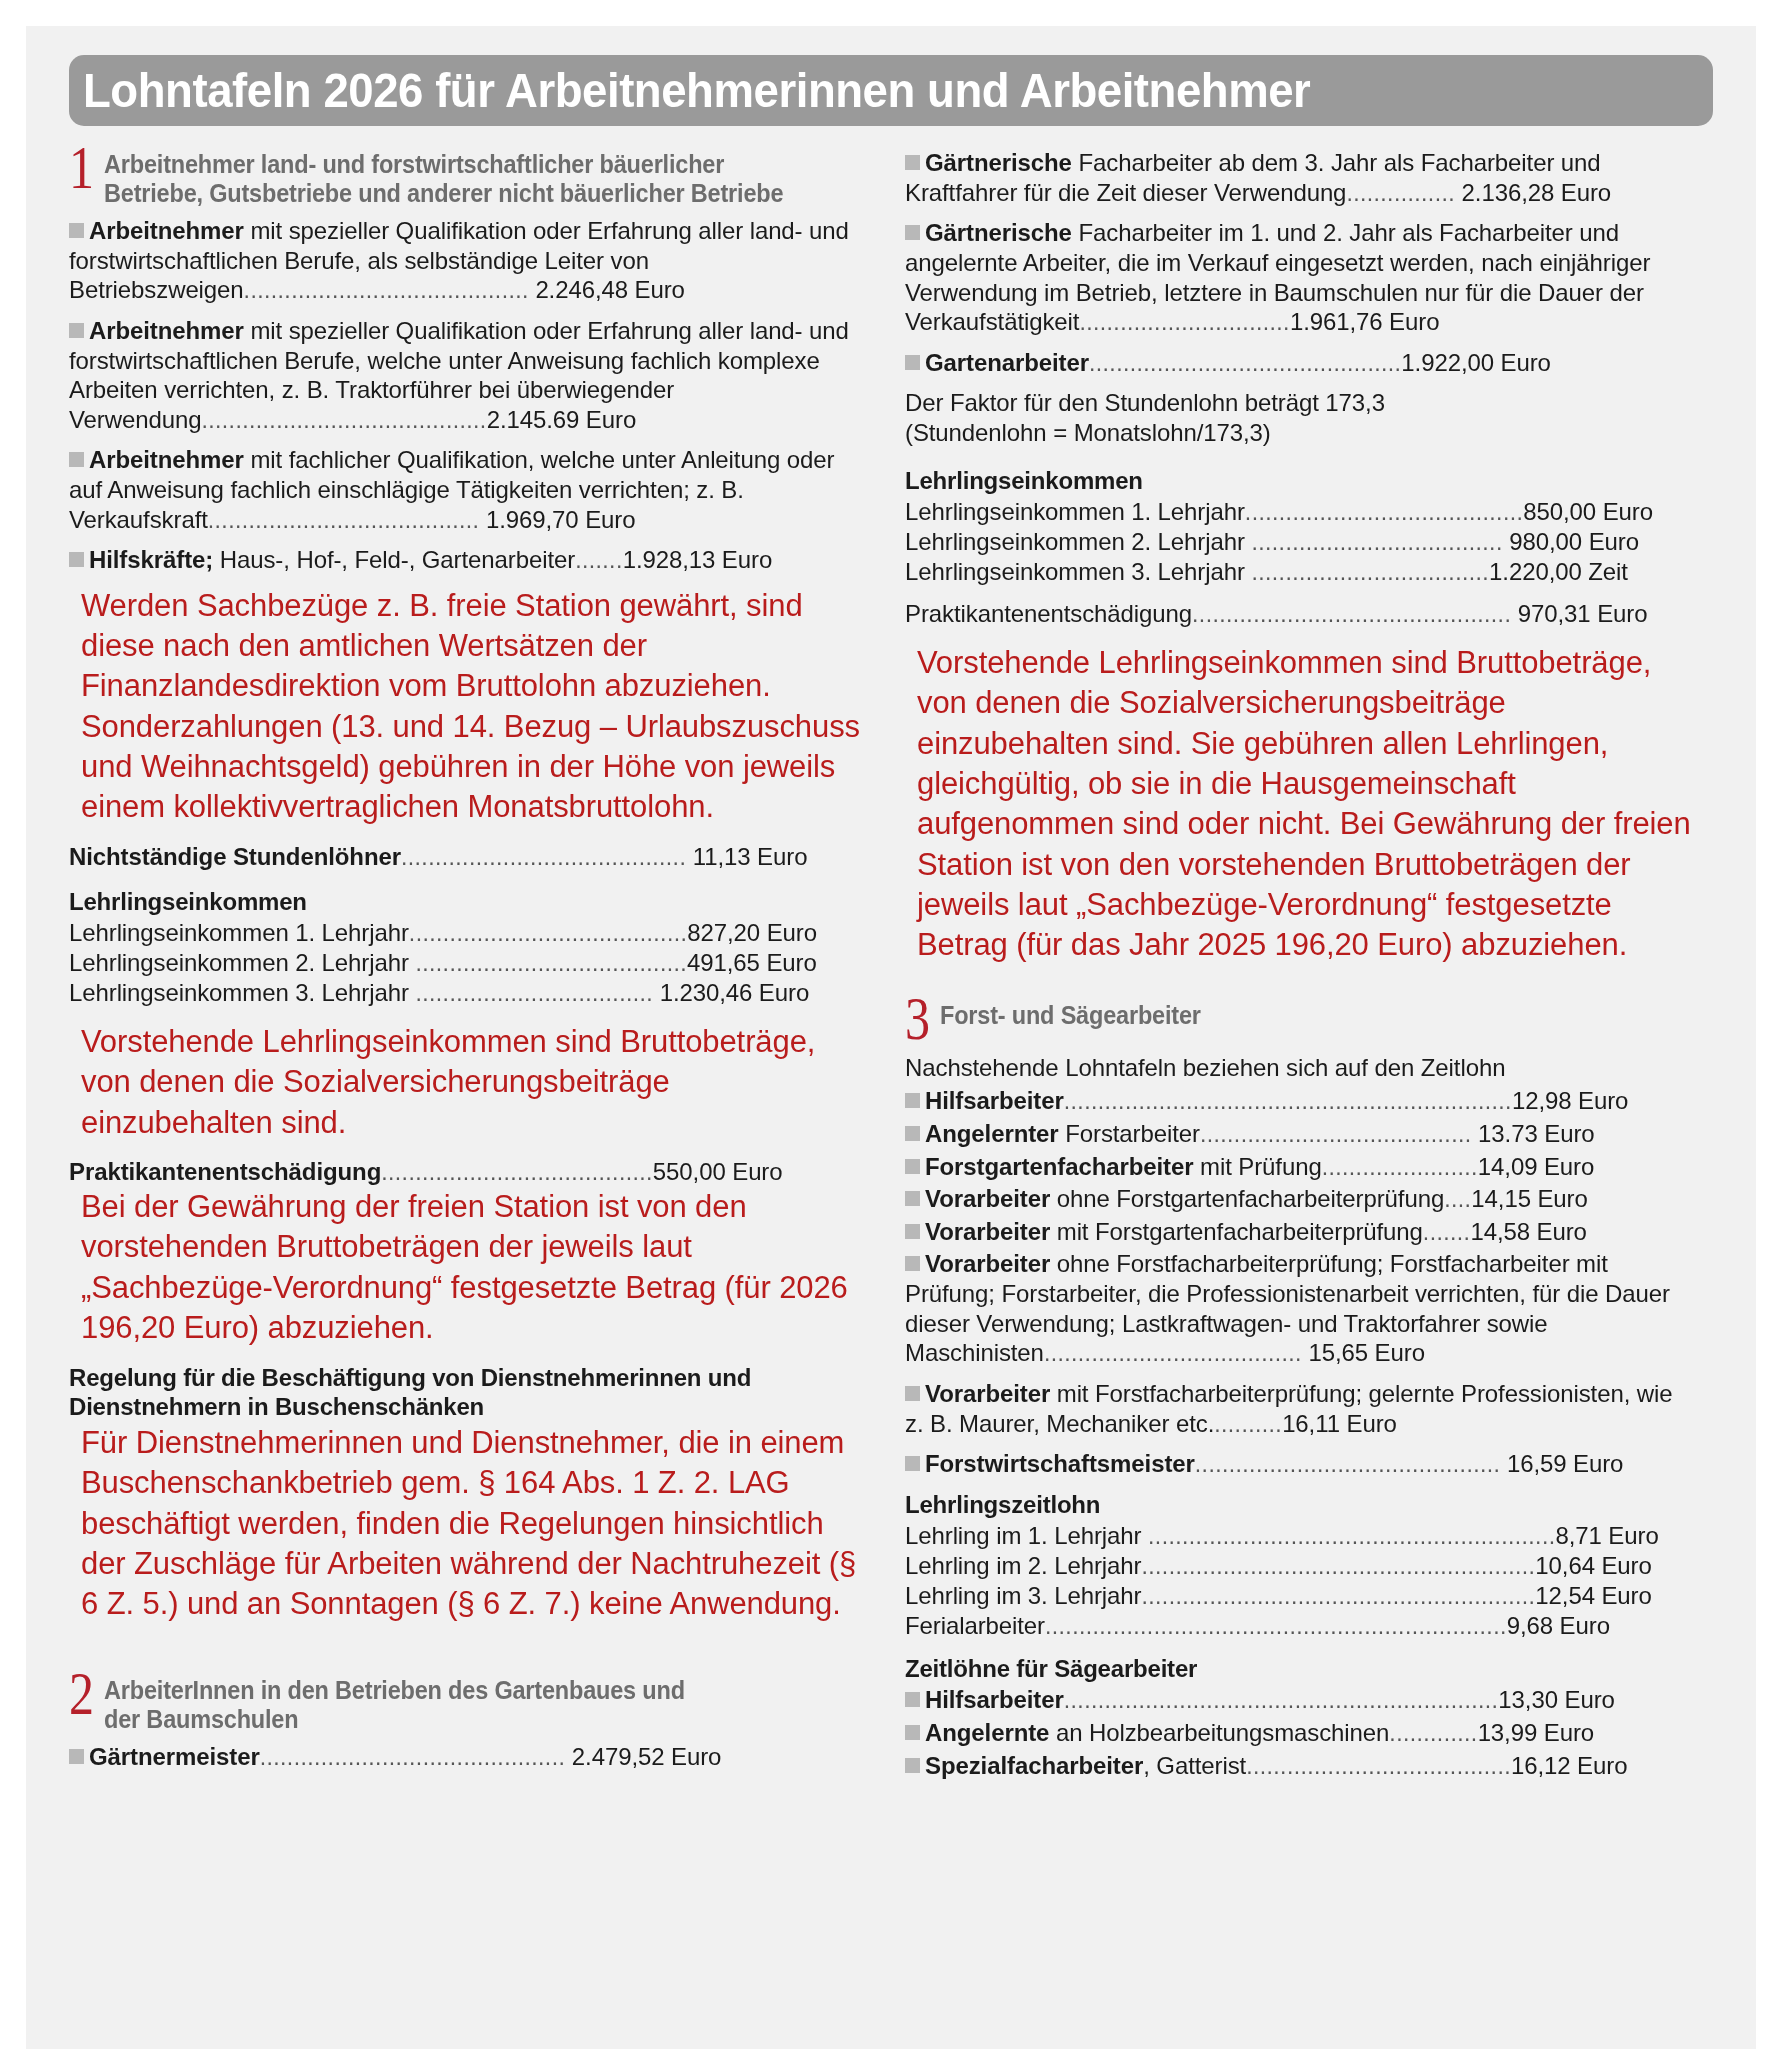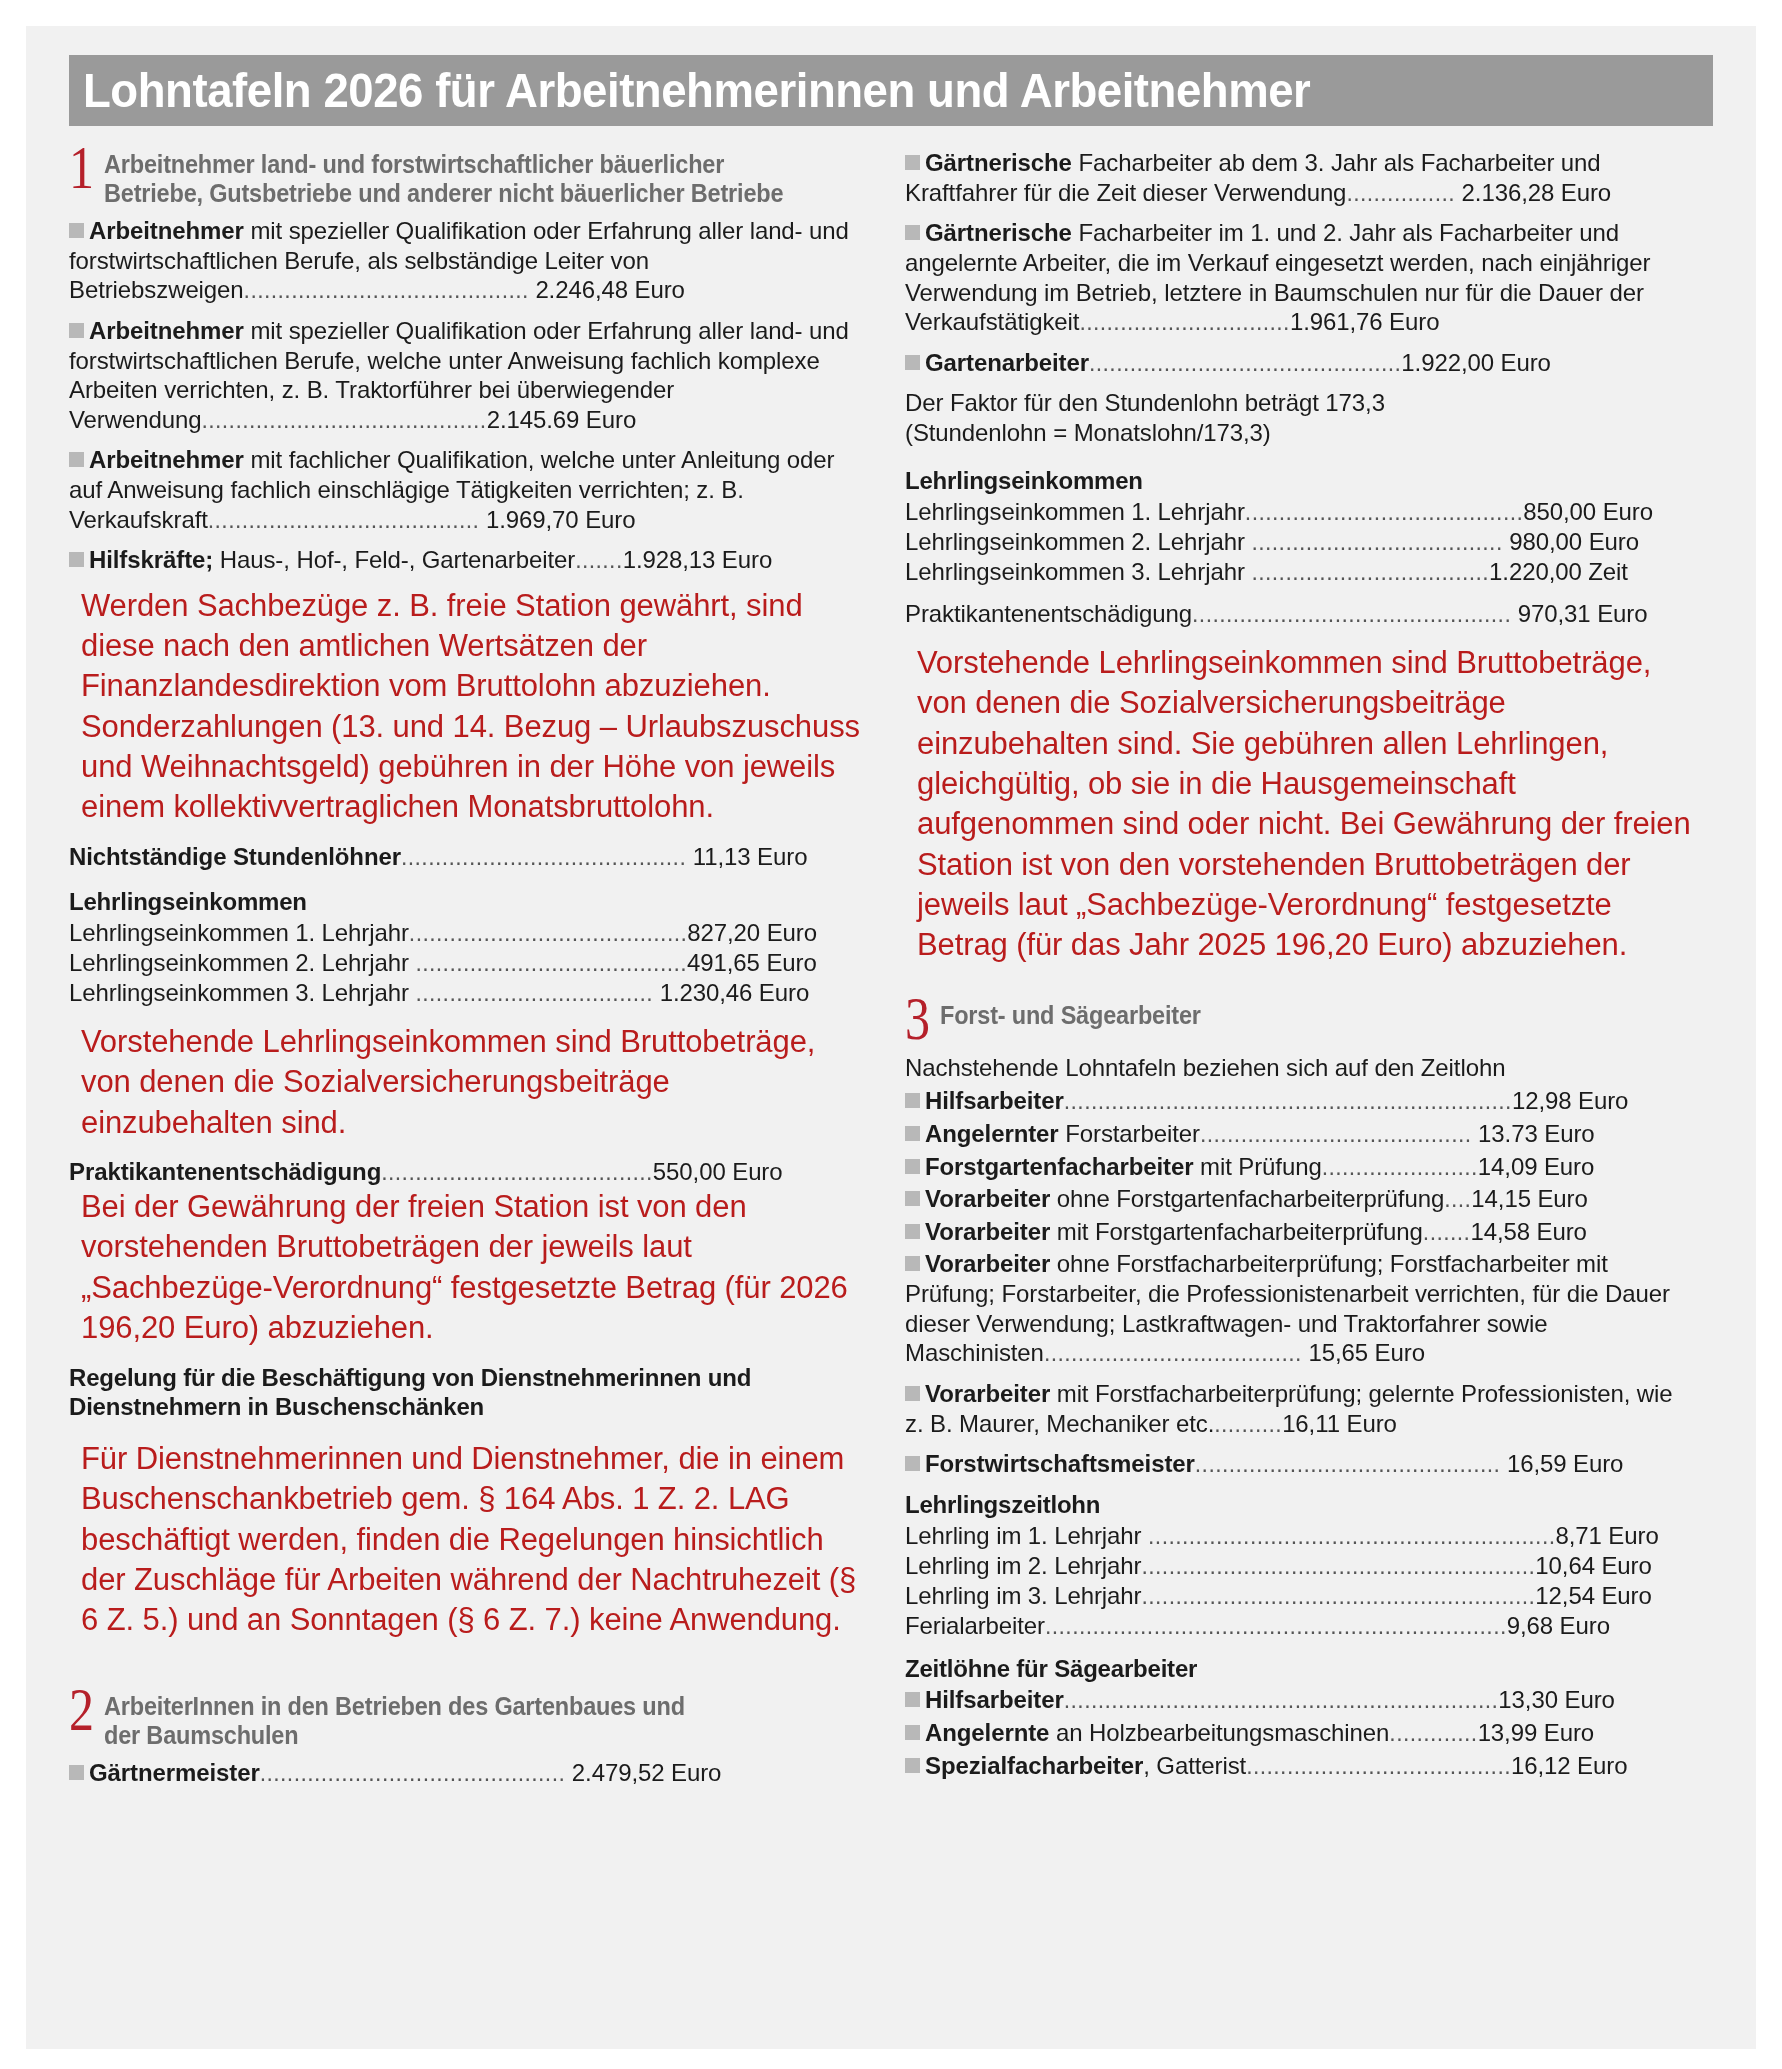--- a/index.html
+++ b/index.html
@@ -52,20 +52,21 @@
   
   .banner {
     position: relative;
     background: #9a9a9a;
     height: 71px;
     margin: 0 0 22px 0;
     display: flex;
     align-items: center;
     padding: 0 14px;
     box-sizing: border-box;
+    border-radius: 15px;
   }
   .banner-title {
     color: #ffffff;
     font-size: 49px;
     font-weight: 700;
     letter-spacing: -0.5px;
     line-height: 1;
     transform: scaleX(0.93);
     transform-origin: left center;
     white-space: nowrap;
@@ -152,21 +153,21 @@
     font-weight: 700;
     margin-bottom: 2px;
     margin-top: 16px;
     letter-spacing: -0.2px;
   }
   .subhead.first { margin-top: 0; }
   .subhead2 {
     font-size: 24px;
     font-weight: 700;
     line-height: 1.18;
-    margin-bottom: 18px;
+    margin-bottom: 2px;
     margin-top: 18px;
     letter-spacing: -0.2px;
   }
   .row {
     font-size: 24px;
     line-height: 1.255;
     letter-spacing: -0.1px;
     white-space: nowrap;
     overflow: hidden;
   }

